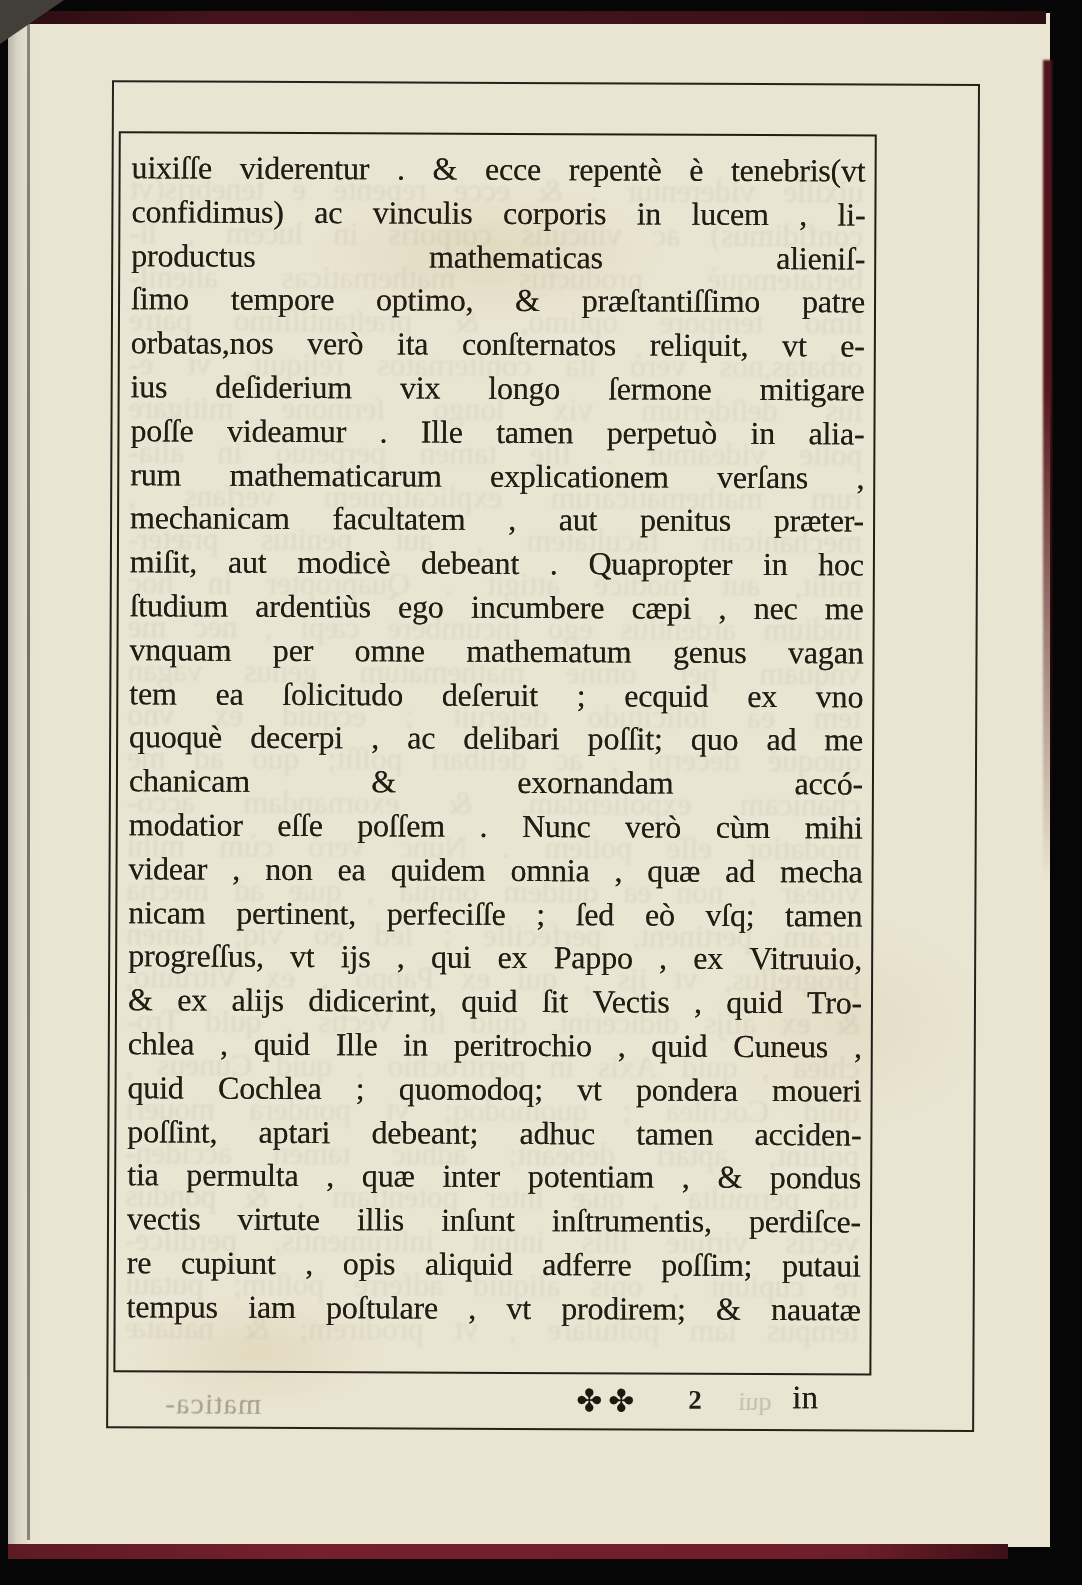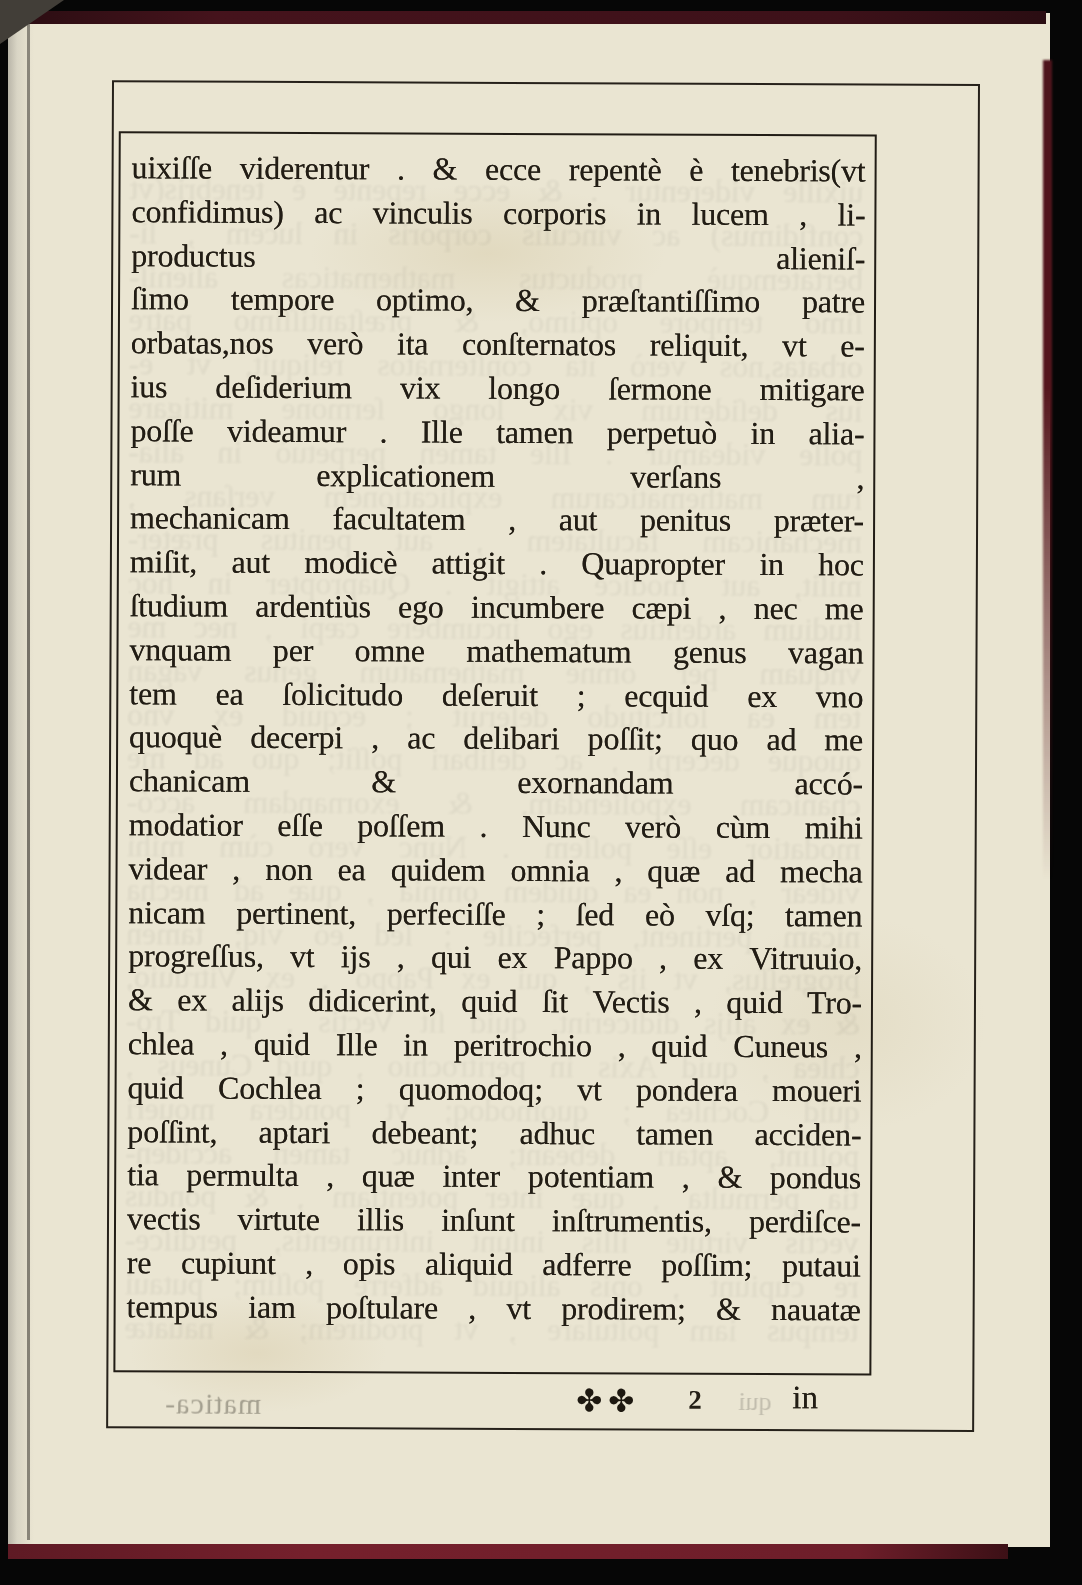--- a/index.html
+++ b/index.html
@@ -415,20 +415,21 @@
             <span>ac</span>
             <span>vinculis</span>
             <span>corporis</span>
             <span>in</span>
             <span>lucem</span>
             <span>,</span>
             <span>li-</span>
           </div>
           <div class="tline">
             <span>productus</span>
+            <span>mathematicas</span>
             <span>alieniſ-</span>
           </div>
           <div class="tline">
             <span>ſimo</span>
             <span>tempore</span>
             <span>optimo,</span>
             <span>&amp;</span>
             <span>præſtantiſſimo</span>
             <span>patre</span>
           </div>
@@ -454,37 +455,38 @@
             <span>videamur</span>
             <span>.</span>
             <span>Ille</span>
             <span>tamen</span>
             <span>perpetuò</span>
             <span>in</span>
             <span>alia-</span>
           </div>
           <div class="tline">
             <span>rum</span>
+            <span>mathematicarum</span>
             <span>explicationem</span>
             <span>verſans</span>
             <span>,</span>
           </div>
           <div class="tline">
             <span>mechanicam</span>
             <span>facultatem</span>
             <span>,</span>
             <span>aut</span>
             <span>penitus</span>
             <span>præter-</span>
           </div>
           <div class="tline">
             <span>miſit,</span>
             <span>aut</span>
             <span>modicè</span>
-            <span>attigit</span>
+            <span>debeant</span>
             <span>.</span>
             <span>Quapropter</span>
             <span>in</span>
             <span>hoc</span>
           </div>
           <div class="tline">
             <span>ſtudium</span>
             <span>ardentiùs</span>
             <span>ego</span>
             <span>incumbere</span>

